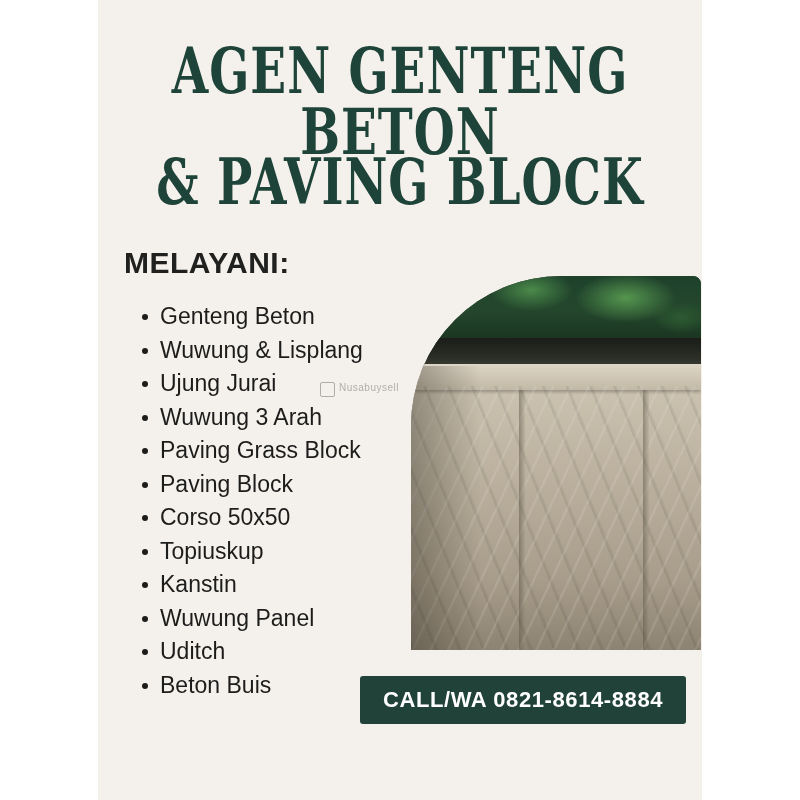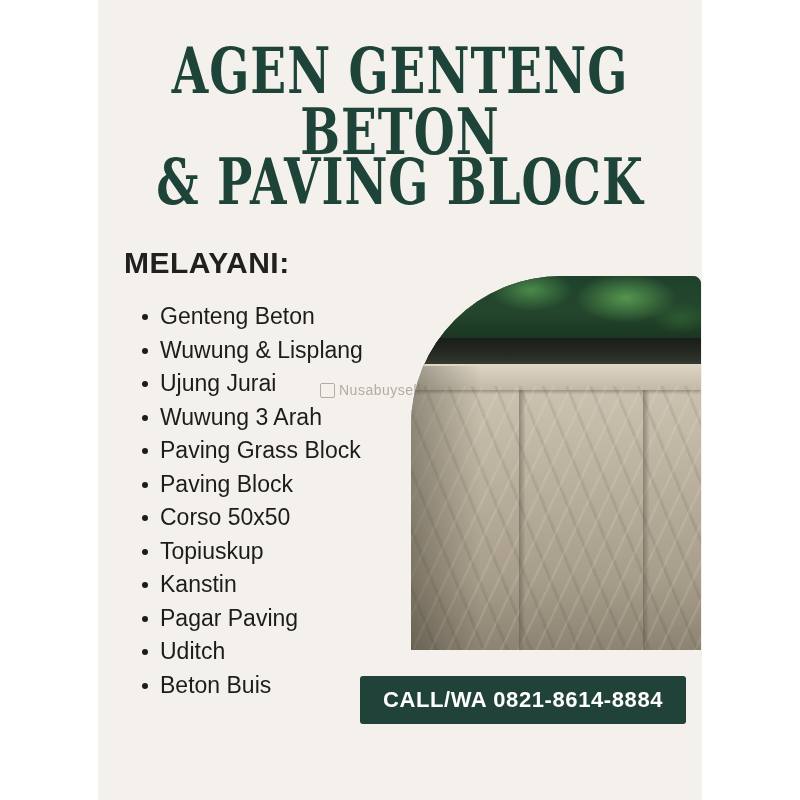--- a/index.html
+++ b/index.html
@@ -181,25 +181,25 @@
     left: 0; top: 90px; bottom: 0;
     width: 70px;
     background: linear-gradient(90deg, rgba(40,36,28,0.35), rgba(40,36,28,0));
   }
 
   
   .watermark {
     position: absolute;
     left: 222px;
     top: 382px;
-    font-size: 14px;
+    font-size: 10px;
     color: rgba(120,116,108,0.55);
     letter-spacing: 0.5px;
     display: flex;
-    align-items: flex-end;
+    align-items: flex-start;
     gap: 4px;
   }
   .watermark .wm-mark {
     display: inline-block;
     width: 13px;
     height: 13px;
     border: 1.5px solid rgba(120,116,108,0.55);
     border-radius: 2px;
   }
 
@@ -244,21 +244,21 @@
     <ul class="services">
       <li>Genteng Beton</li>
       <li>Wuwung &amp; Lisplang</li>
       <li>Ujung Jurai</li>
       <li>Wuwung 3 Arah</li>
       <li>Paving Grass Block</li>
       <li>Paving Block</li>
       <li>Corso 50x50</li>
       <li>Topiuskup</li>
       <li>Kanstin</li>
-      <li>Pagar Paving</li>
+      <li>Wuwung Panel</li>
       <li>Uditch</li>
       <li>Beton Buis</li>
     </ul>
 
     <div class="photo">
       <div class="sky"></div>
       <div class="foliage"></div>
       <div class="darkband"></div>
       <div class="wall"></div>
       <div class="cap"></div>

